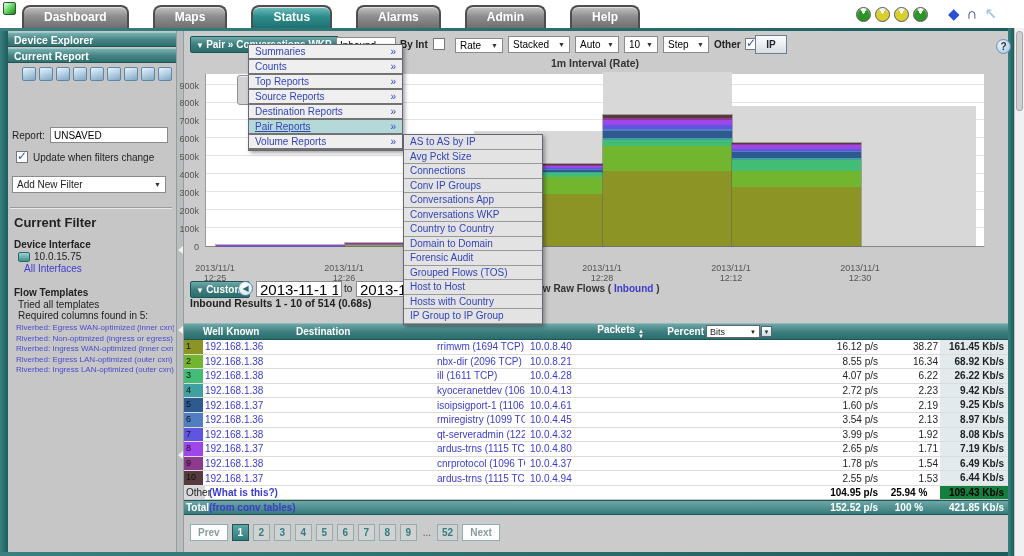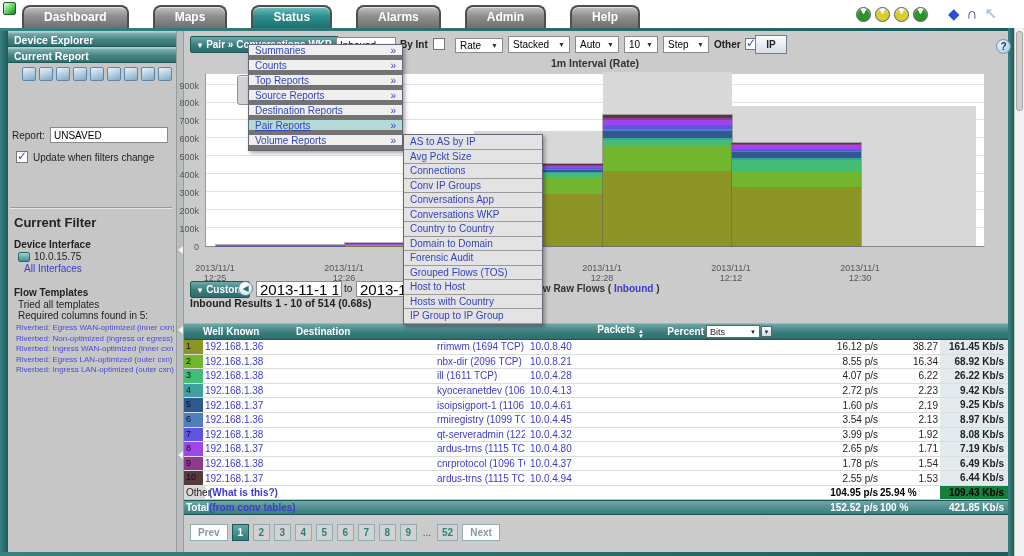--- a/index.html
+++ b/index.html
@@ -123,41 +123,41 @@
   .sort-icons::before { content:"▲"; } .sort-icons::after { content:"▼"; }
   #other-row { position:absolute; left:0; top:455px; width:824px; height:14px; display:flex; align-items:center;
     background:#fff; border-bottom:1px solid #c8c8c8; font-size:10px; }
   #total-row { position:absolute; left:0; top:469px; width:824px; height:15px; display:flex; align-items:center;
     background:linear-gradient(#6ea6a6,#377b7b); font-size:10px; color:#fff; font-weight:bold;
     border-top:1px solid #1e5555; border-bottom:1px solid #1e5555; }
   .c-lbl { width:21px; padding-left:2px; }
   #other-row .c-lbl { background:#d9d9d9; height:100%; line-height:13px; color:#222; }
   .c-linkcell { width:495px; padding-left:4px; font-weight:bold; }
   .c-pkt2 { width:180px; text-align:right; padding-right:2px; font-weight:bold; }
-  .c-pct2 { width:60px; text-align:left; padding-right:2px; font-weight:bold; }
+  .c-pct2 { width:60px; text-align:center; padding-right:2px; font-weight:bold; }
   .c-bits2 { width:68px; text-align:right; padding-right:4px; font-weight:bold; }
   #other-row .c-bits2 { background:#15803d; height:100%; line-height:13px; }
 
   
   #pagination { position:absolute; left:6px; top:493px; display:flex; gap:4px; align-items:center; }
   .pbtn { min-width:17px; height:17px; padding:0 4px; background:#d2d2d2; border:1px solid #8faeae; color:#2f7f7f;
     font-weight:bold; font-size:10px; text-align:center; line-height:15px; cursor:pointer; }
   .pbtn.prev, .pbtn.next { background:#fdfdfd; color:#8a9a9a; padding:0 7px; }
   .pbtn.active { background:linear-gradient(#5fa5a5,#2d7c7c); color:#fff; border-color:#1e5555; }
   .pdots { font-size:10px; color:#555; padding:0 2px; }
 
   
   #menu { position:absolute; left:248px; top:44px; width:155px; z-index:90; border:1px solid #667;
     box-shadow:2px 2px 4px rgba(0,0,0,.35); }
   #menu-title { height:16px; background:linear-gradient(#6aa5a5,#3a7d7d 55%,#2d6c6c); color:#fff; font-weight:bold;
     font-size:10.5px; padding:1px 3px 0 6px; display:flex; justify-content:space-between; align-items:center; }
   #menu-close { width:15px; height:12px; background:linear-gradient(#ef7a6a,#c43325); border:1px solid #7a1a10;
     color:#fff; font-size:9px; font-weight:bold; text-align:center; line-height:11px; border-radius:2px; cursor:pointer; }
   #menu-close::before { content:"×"; }
-  .menu-item { height:15px; background:#efefef; border-bottom:5px solid #737373; display:flex; justify-content:space-between;
+  .menu-item { height:15px; background:#efefef; border-bottom:2px solid #737373; display:flex; justify-content:space-between;
     align-items:center; padding:0 6px; font-size:10px; cursor:pointer; }
   .menu-item .mi-label { color:#3344bb; }
   .menu-item .mi-arrow { color:#3344bb; font-size:10px; }
   .menu-item.hl { background:#b5d8d8; }
   .menu-item.hl .mi-label { text-decoration:underline; }
   #submenu { position:absolute; left:403px; top:134px; width:140px; z-index:91; border:1px solid #667;
     box-shadow:2px 2px 4px rgba(0,0,0,.35); }
   .submenu-item { height:14.5px; background:#e3e3e3; border-bottom:1px solid #999; font-size:10px; color:#3344bb;
     padding:1px 0 0 6px; white-space:nowrap; overflow:hidden; cursor:pointer; }
 </style>
@@ -206,20 +206,23 @@
         <div class="sb-icon"></div>
         <div class="sb-icon"></div>
         <div class="sb-icon"></div>
         <div class="sb-icon"></div>
         <div class="sb-icon"></div>
       </div>
     <div class="sb-label" style="left:4px; top:99px">Report:</div>
     <input class="sb-input" style="left: 42px; top: 96px; width: 118px; height: 16px;" value="UNSAVED">
     <span class="cb checked" style="position:absolute; left:8px; top:120px"></span>
     <div class="sb-label" style="left:25px; top:121px">Update when filters change</div>
+    <div class="tsel" style="position:absolute; left:4px; top:145px; width:154px; height:17px">
+      <span>Add New Filter</span>
+    </div>
     <div id="sb-divider"></div>
     <div class="sb-label" style="left:6px; top:184px; font-size:13px; font-weight:bold">Current Filter</div>
     <div class="sb-label" style="left:6px; top:208px; font-weight:bold">Device Interface</div>
     <div id="device-icon"></div>
     <div class="sb-label" style="left:26px; top:220px">10.0.15.75</div>
     <div class="sb-label link" style="left:16px; top:232px">All Interfaces</div>
     <div class="sb-label" style="left:6px; top:256px; font-weight:bold">Flow Templates</div>
     <div class="sb-label" style="left:10px; top:268px">Tried all templates</div>
     <div class="sb-label" style="left:10px; top:279px">Required columns found in 5:</div>
     <div id="sb-template-links" style="position:absolute; left:8px; top:292px; width:158px">

